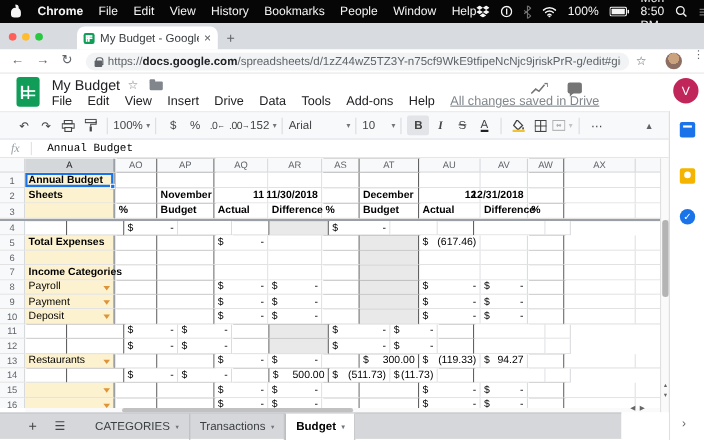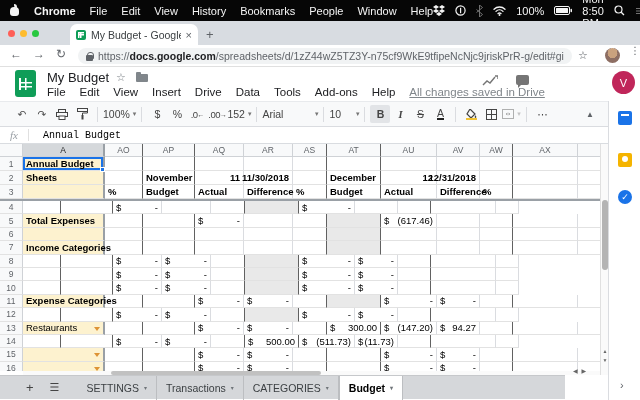--- a/index.html
+++ b/index.html
@@ -528,20 +528,24 @@
         <div class="cell br-dark" style="width: 34px;"></div>
         <div class="cell br-dark shade" style="width: 54px;"></div>
         <div class="cell" style="width: 56px;"></div>
         <div class="cell" style="width: 43px;"></div>
         <div class="cell br-dark" style="width: 33px;"></div>
         <div class="cell" style="width: 65px;"></div>
         <div class="cell" style="width: 23px;"></div>
       </div>
       <div class="grow">
         <div class="rnum">8</div>
+        <div class="cell br-frozen cream" style="width: 82px;">
+          <span class="ov">Payroll</span>
+          <span class="ddtri"></span>
+        </div>
         <div class="cell br-dark" style="width: 38px;"></div>
         <div class="cell br-dark" style="width: 52px;"></div>
         <div class="cell acct" style="width: 49px;">
           <span>$</span>
           <span>-</span>
         </div>
         <div class="cell acct" style="width: 49px;">
           <span>$</span>
           <span>-</span>
         </div>
@@ -554,20 +558,24 @@
         <div class="cell acct" style="width: 43px;">
           <span>$</span>
           <span>-</span>
         </div>
         <div class="cell br-dark" style="width: 33px;"></div>
         <div class="cell" style="width: 65px;"></div>
         <div class="cell" style="width: 23px;"></div>
       </div>
       <div class="grow">
         <div class="rnum">9</div>
+        <div class="cell br-frozen cream" style="width: 82px;">
+          <span class="ov">Payment</span>
+          <span class="ddtri"></span>
+        </div>
         <div class="cell br-dark" style="width: 38px;"></div>
         <div class="cell br-dark" style="width: 52px;"></div>
         <div class="cell acct" style="width: 49px;">
           <span>$</span>
           <span>-</span>
         </div>
         <div class="cell acct" style="width: 49px;">
           <span>$</span>
           <span>-</span>
         </div>
@@ -580,20 +588,24 @@
         <div class="cell acct" style="width: 43px;">
           <span>$</span>
           <span>-</span>
         </div>
         <div class="cell br-dark" style="width: 33px;"></div>
         <div class="cell" style="width: 65px;"></div>
         <div class="cell" style="width: 23px;"></div>
       </div>
       <div class="grow">
         <div class="rnum">10</div>
+        <div class="cell br-frozen cream" style="width: 82px;">
+          <span class="ov">Deposit</span>
+          <span class="ddtri"></span>
+        </div>
         <div class="cell br-dark" style="width: 38px;"></div>
         <div class="cell br-dark" style="width: 52px;"></div>
         <div class="cell acct" style="width: 49px;">
           <span>$</span>
           <span>-</span>
         </div>
         <div class="cell acct" style="width: 49px;">
           <span>$</span>
           <span>-</span>
         </div>
@@ -606,23 +618,20 @@
         <div class="cell acct" style="width: 43px;">
           <span>$</span>
           <span>-</span>
         </div>
         <div class="cell br-dark" style="width: 33px;"></div>
         <div class="cell" style="width: 65px;"></div>
         <div class="cell" style="width: 23px;"></div>
       </div>
       <div class="grow">
         <div class="rnum">11</div>
-        <div class="cell br-frozen bold cream" style="width: 82px;">
-          <span class="ov">Expense Categories</span>
-        </div>
         <div class="cell br-dark" style="width: 38px;"></div>
         <div class="cell br-dark" style="width: 52px;"></div>
         <div class="cell acct" style="width: 49px;">
           <span>$</span>
           <span>-</span>
         </div>
         <div class="cell acct" style="width: 49px;">
           <span>$</span>
           <span>-</span>
         </div>
@@ -682,21 +691,21 @@
           <span>$</span>
           <span>-</span>
         </div>
         <div class="cell br-dark" style="width: 34px;"></div>
         <div class="cell br-dark acct" style="width: 54px;">
           <span>$</span>
           <span>300.00</span>
         </div>
         <div class="cell acct" style="width: 56px;">
           <span>$</span>
-          <span>(147.20)</span>
+          <span>(119.33)</span>
         </div>
         <div class="cell acct" style="width: 43px;">
           <span>$</span>
           <span>94.27</span>
         </div>
         <div class="cell br-dark" style="width: 33px;"></div>
         <div class="cell" style="width: 65px;"></div>
         <div class="cell" style="width: 23px;"></div>
       </div>
       <div class="grow">
@@ -806,31 +815,27 @@
 
   <div class="explore">
       <span class="diamond"></span>
     </div>
 
   <div class="tabbar">
     <span class="tb-add">+</span>
     <span class="tb-all">☰</span>
     <div class="stabs" id="stabs">
         <div class="stab">
-          <span>SETTINGS</span>
+          <span>CATEGORIES</span>
           <span class="dcar">▾</span>
         </div>
         <div class="stab">
           <span>Transactions</span>
           <span class="dcar">▾</span>
         </div>
-        <div class="stab">
-          <span>CATEGORIES</span>
-          <span class="dcar">▾</span>
-        </div>
         <div class="stab active">
           <span>Budget</span>
           <span class="dcar">▾</span>
         </div>
       </div>
   </div>
   <div class="belowtabs"></div>
 
 </div>
 

